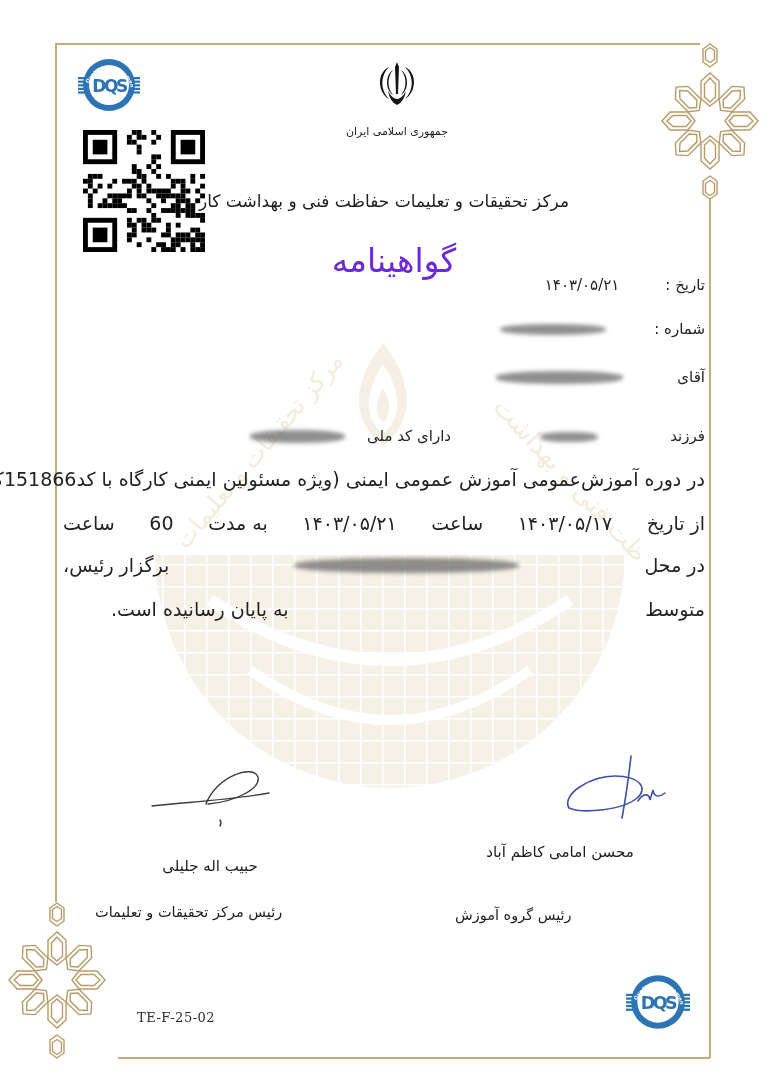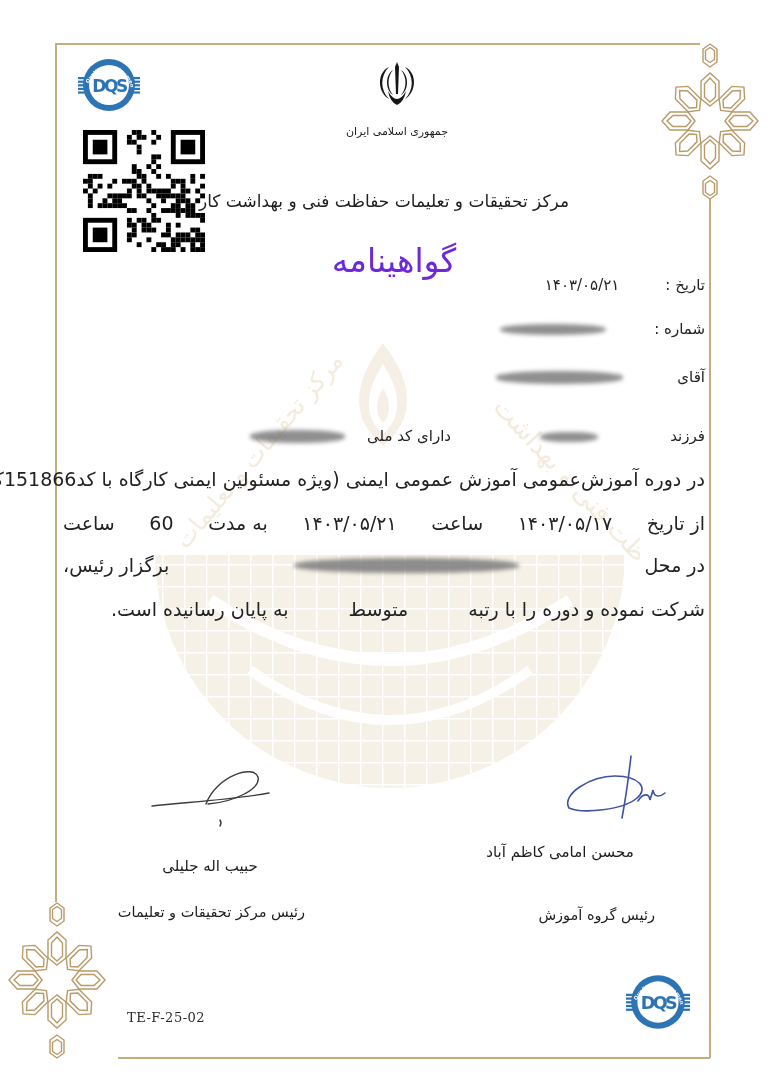--- a/index.html
+++ b/index.html
@@ -17,21 +17,21 @@
     font-size:15px;color:#222;
   }
   .row.spread{justify-content:space-between}
   .label{font-size:15px;white-space:nowrap}
   .body-seg{white-space:nowrap;font-size:19px}
   .blur-bar{
     background:#707070;border-radius:45%;
     filter:blur(2.2px);opacity:.78;
   }
   .sig-name{position:absolute;font-size:15px;text-align:center;white-space:nowrap}
-  .sig-title{position:absolute;font-size:14.5px;text-align:right;line-height:1.45}
+  .sig-title{position:absolute;font-size:14.5px;text-align:left;line-height:1.45}
   .watermark{opacity:.62;pointer-events:none}
   .form-code{
     position:absolute;font-family:"DejaVu Serif",serif;
     font-size:13px;letter-spacing:.5px;color:#2a2a2a;
   }
 </style>
 </head>
 <body>
 
 <svg width="0" height="0" style="position:absolute">
@@ -349,21 +349,20 @@
   <span class="body-seg">به مدت</span>
   <span class="body-seg">60</span>
   <span class="body-seg">ساعت</span>
 </div>
 <div class="row spread" style="top:554px">
   <span class="body-seg">در محل</span>
   <span class="blur-bar" style="width:225px;height:15px"></span>
   <span class="body-seg">برگزار رئیس،</span>
 </div>
 <div class="row spread" style="top:598px;padding-left:48px">
-  <span class="body-seg">شرکت نموده و دوره را با رتبه</span>
   <span class="body-seg">متوسط</span>
   <span class="body-seg">به پایان رسانیده است.</span>
 </div>
 
 <svg class="abs" style="left:545px;top:752px" width="135" height="85" viewBox="0 0 135 85">
   <g stroke="#3d51a6" stroke-width="1.6" fill="none" stroke-linecap="round">
     <path d="M86,4 C84,22 80,50 77,66"></path>
     <path d="M24,56 C16,42 46,24 70,24 C94,24 104,36 92,46 C78,58 38,62 24,56 Z"></path>
     <path d="M93,49 c5,-8 11,-8 12,-1 l3,-10 c1,8 7,7 12,3"></path>
   </g>
@@ -376,21 +375,21 @@
     <path d="M4,46 C40,42 82,40 121,33"></path>
     <path d="M58,44 C68,16 106,4 110,17 C113,29 86,42 60,44"></path>
     <path d="M72,60 q2,3 0,6"></path>
   </g>
 </svg>
 <div class="sig-name" dir="rtl" style="left:110px;top:857px;width:200px">حبیب اله جلیلی</div>
 <div class="sig-title" dir="rtl" style="left:95px;top:902px;width:210px">
   <div>رئیس مرکز تحقیقات و تعلیمات</div>
 </div>
 
-<div class="form-code" style="left:127px;top:1010px">TE-F-25-02</div>
+<div class="form-code" style="left:137px;top:1010px">TE-F-25-02</div>
 
 <svg class="abs" style="left:626px;top:972px" width="64" height="60" viewBox="0 0 62 58">
   <g fill="#2d74b5">
     <rect x="0" y="21" width="17" height="2.2"></rect>
       <rect x="0" y="24.6" width="17" height="2.2"></rect>
     <rect x="0" y="28.2" width="17" height="2.2"></rect>
       <rect x="0" y="31.8" width="17" height="2.2"></rect>
     <rect x="0" y="35.4" width="17" height="2.2"></rect>
     <rect x="45" y="21" width="17" height="2.2"></rect>
       <rect x="45" y="24.6" width="17" height="2.2"></rect>

